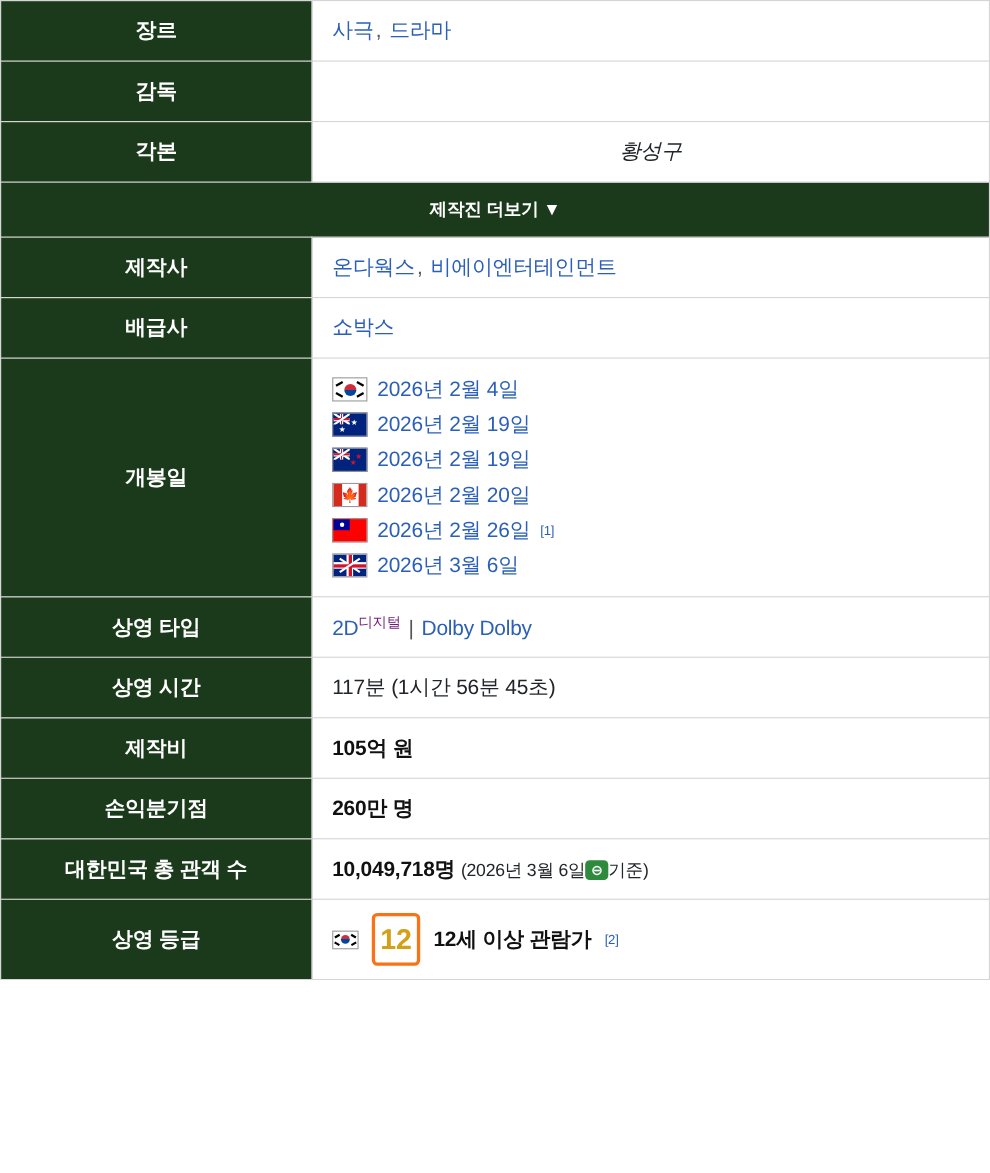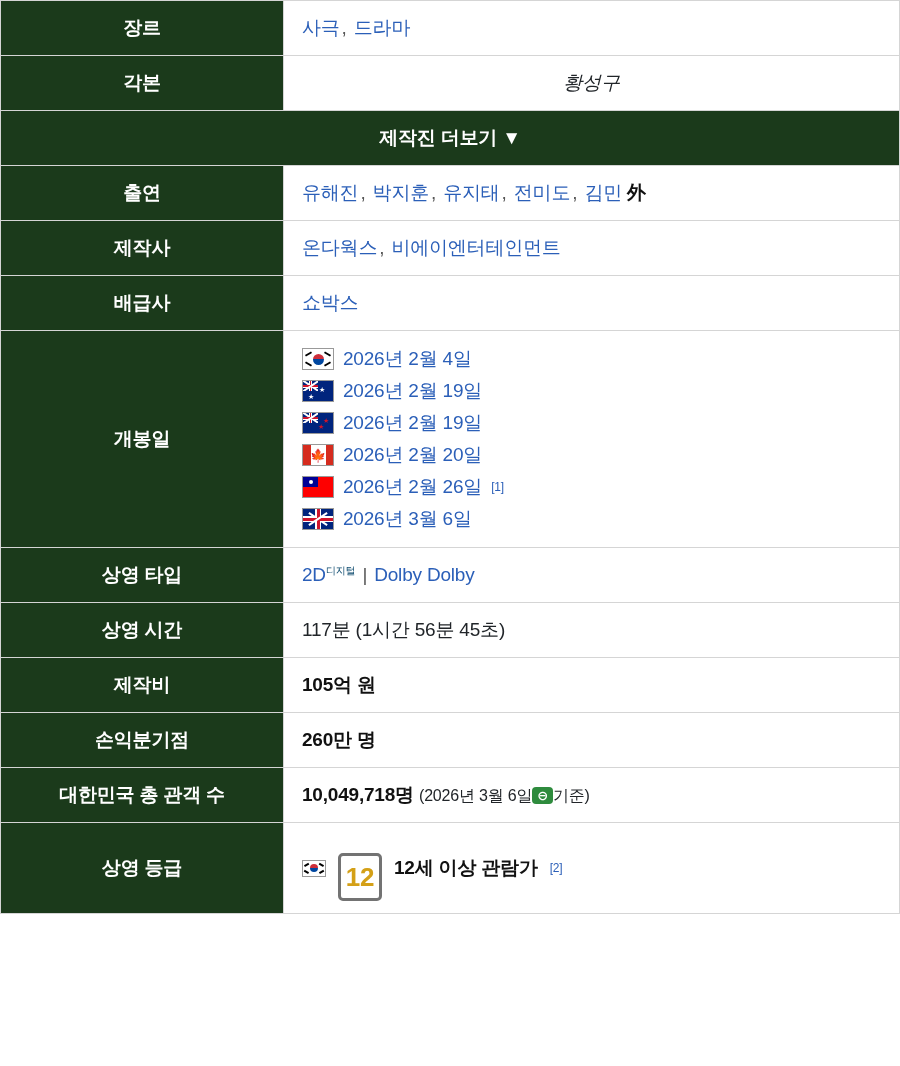--- a/index.html
+++ b/index.html
@@ -34,21 +34,21 @@
   .val {
     background: #ffffff;
     padding: 12px 18px;
     font-size: 19px;
     letter-spacing: -0.2px;
   }
   .fullbar {
     background: #1b3a1b;
     color: #ffffff;
     font-weight: bold;
-    font-size: 19px;
+    font-size: 16px;
     text-align: center;
     padding: 14px 6px;
     letter-spacing: -0.2px;
   }
   a.link, .link {
     color: #2b5fb8;
     text-decoration: none;
     text-align: right;
   }
   .plain {
@@ -147,88 +147,80 @@
   .flag-tw .canton {
     position: absolute; left: 0; top: 0; width: 15px; height: 10px; background: #000095;
   }
   .flag-tw .sun {
     position: absolute; left: 5.5px; top: 3px; width: 4px; height: 4px;
     background: #fff; border-radius: 50%;
   }
   .rating-badge {
     display: inline-block;
     width: 38px; height: 42px;
-    border: 3px solid #737373;
+    border: 3px solid #f97316;
     border-radius: 5px;
     color: #d4a017;
     font-weight: bold;
     font-size: 26px;
     line-height: 42px;
     text-align: center;
     background: #fff;
     vertical-align: middle;
-    margin-top: 18px;
   }
   .rating-wrap {
     display: flex;
     align-items: center;
     gap: 12px;
   }
   .kobis-badge {
     display: inline-block;
     background: #2e8b3d;
     color: #fff;
     font-size: 13px;
     font-weight: bold;
     border-radius: 4px;
     padding: 1px 5px;
     vertical-align: middle;
   }
   .screen-small {
-    font-size: 10px;
+    font-size: 13px;
     vertical-align: super;
-    color: #0c4a6e;
+    color: #701a75;
     text-align: right;
   }
 </style>
 </head>
 <body>
 
 <table class="infobox">
   <tbody>
 
     <tr>
       <th class="hdr">장르</th>
       <td class="val">
         <a class="link" href="#">사극</a><span class="sep plain">,</span>
         <a class="link" href="#">드라마</a>
       </td>
     </tr>
 
+    <tr>
+      <th class="hdr">감독</th>
+      <td class="val"></td>
+    </tr>
 
     <tr>
       <th class="hdr">각본</th>
       <td class="val" style="text-align:center;font-style:italic;">황성구</td>
     </tr>
 
     <tr>
       <td class="fullbar" colspan="2">제작진 더보기 ▼</td>
     </tr>
 
-    <tr>
-      <th class="hdr">출연</th>
-      <td class="val">
-        <a class="link" href="#">유해진</a><span class="sep plain">,</span>
-        <a class="link" href="#">박지훈</a><span class="sep plain">,</span>
-        <a class="link" href="#">유지태</a><span class="sep plain">,</span>
-        <a class="link" href="#">전미도</a><span class="sep plain">,</span>
-        <a class="link" href="#">김민</a>
-        <span class="bold">外</span>
-      </td>
-    </tr>
 
 
     <tr>
       <th class="hdr">제작사</th>
       <td class="val">
         <a class="link" href="#">온다웍스</a><span class="sep plain">,</span>
         <a class="link" href="#">비에이엔터테인먼트</a>
       </td>
     </tr>
 

